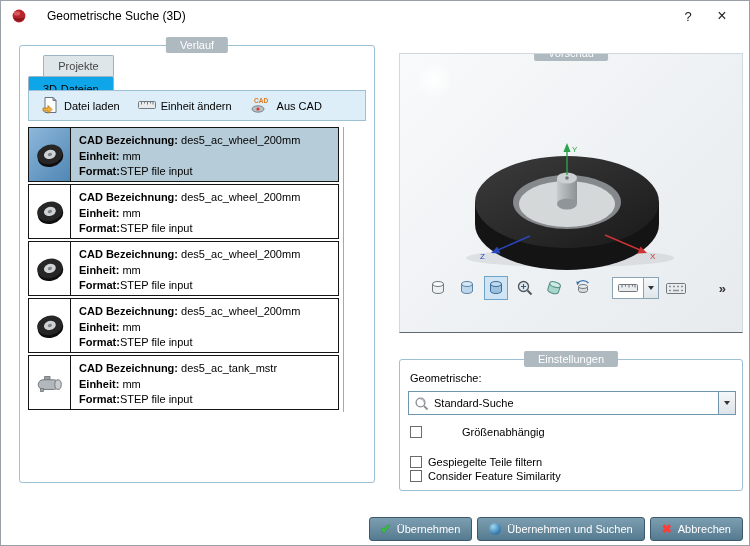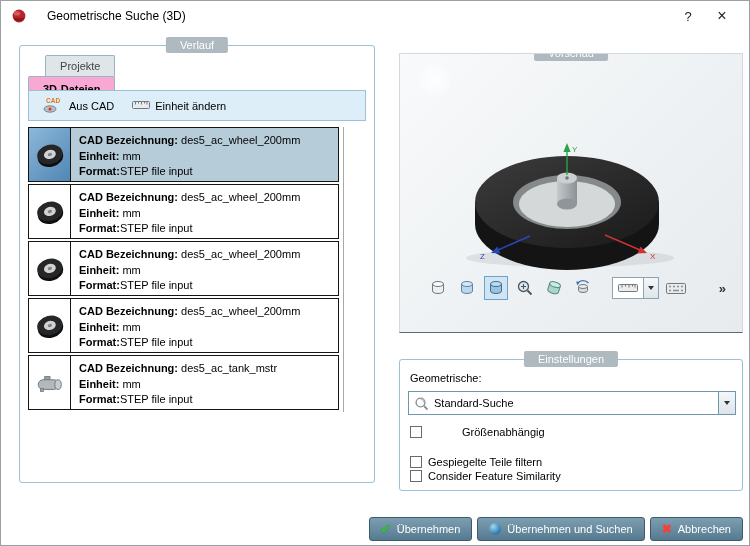--- a/index.html
+++ b/index.html
@@ -24,21 +24,21 @@
   .group-label {
     position:absolute; top:-9px; left:50%; transform:translateX(-50%);
     background:#aeb9c0; color:#fff; padding:2px 14px; border-radius:2px;
     font-size:11px; white-space:nowrap; line-height:12px;
   }
 
   
   .history-group { left:18px; top:44px; width:356px; height:438px; }
   .tabs { position:absolute; top:9px; left:8px; display:flex; align-items:flex-end; height:25px;flex-direction:column; }
   .tab { padding:4px 14px; border:1px solid #9ab4c4; border-bottom:none; background:#dfe6ea; color:#444; border-radius:2px 2px 0 0; margin-right:2px; height:22px; }
-  .tab.active { background:#f9a8d4; color:#000; font-weight:bold; height:25px; padding-top:6px; }
+  .tab.active { background:#0ea5e9; color:#000; font-weight:normal; height:25px; padding-top:6px; }
 
   .toolbar { position:absolute; top:44px; left:8px; width:338px; height:31px;
     background:#ddeef8; border:1px solid #9cc0d6; display:flex; align-items:center; padding:0 4px; }
   .toolbar button { display:flex; align-items:center; gap:5px; background:transparent; border:none;
     font-family:"Liberation Sans",sans-serif; font-size:11px; color:#000; padding:3px 9px; cursor:default; }
 
   .file-list { position:absolute; top:81px; left:8px; width:316px; border-right:1px solid #a8a8a8; padding-right:3px; }
   .file-item { display:flex; width:311px; height:55px; border:1px solid #151515; margin-bottom:2px; background:#fff; }
   .file-item.selected { background:#b7ccd9; }
   .file-thumb { width:42px; flex:0 0 42px; display:flex; align-items:center; justify-content:center; border-right:1px solid #151515; background:#fff; }
@@ -106,36 +106,46 @@
     <span class="group-label">Verlauf</span>
 
     <div class="tabs">
       <div class="tab">Projekte</div>
       <div class="tab active">3D-Dateien</div>
     </div>
 
     <div class="toolbar">
       <button>
         <span>
-          <svg width="22" height="18" viewBox="0 0 22 18">
-            <text x="4" y="7" font-family="Liberation Sans, sans-serif" font-size="6.5" font-weight="bold" fill="#e07818">CAD</text>
-            <ellipse cx="8" cy="13" rx="6" ry="3.2" fill="#b9bfc4" stroke="#6a7077" stroke-width="0.8"></ellipse>
-            <circle cx="8" cy="13" r="1.6" fill="#d43a2e"></circle>
-          </svg>
-        </span>
-        <span>Aus CAD</span>
+          <svg width="17" height="18" viewBox="0 0 17 18">
+            <path d="M3 1.5 h8 l3 3 v12 h-11 Z" fill="#fdfdfb" stroke="#6a7480" stroke-width="1"></path>
+            <path d="M11 1.5 v3 h3 Z" fill="#cfd6dc" stroke="#6a7480" stroke-width="1"></path>
+            <path d="M1 12 l5 0 0 -2.5 4 4 -4 4 0 -2.5 -5 0 Z" fill="#f2b13c" stroke="#a8731a" stroke-width="0.8"></path>
+          </svg>
+        </span>
+        <span>Datei laden</span>
       </button>
       <button>
         <span>
           <svg width="18" height="12" viewBox="0 0 18 12">
             <rect x="0.5" y="2.5" width="17" height="7" rx="1" fill="#e9ebed" stroke="#707880"></rect>
             <path d="M3.5 2.5 v3 M6.5 2.5 v2 M9.5 2.5 v3 M12.5 2.5 v2 M15 2.5 v3" stroke="#707880" stroke-width="1" fill="none"></path>
           </svg>
         </span>
         <span>Einheit ändern</span>
+      </button>
+      <button>
+        <span>
+          <svg width="22" height="18" viewBox="0 0 22 18">
+            <text x="4" y="7" font-family="Liberation Sans, sans-serif" font-size="6.5" font-weight="bold" fill="#e07818">CAD</text>
+            <ellipse cx="8" cy="13" rx="6" ry="3.2" fill="#b9bfc4" stroke="#6a7077" stroke-width="0.8"></ellipse>
+            <circle cx="8" cy="13" r="1.6" fill="#d43a2e"></circle>
+          </svg>
+        </span>
+        <span>Aus CAD</span>
       </button>
     </div>
 
     <div class="file-list">
 
       <div class="file-item selected">
         <div class="file-thumb">
           <svg width="30" height="30" viewBox="0 0 28 28">
               <g transform="rotate(-14 14 14)">
             <ellipse cx="14" cy="16" rx="12" ry="9" fill="#0e0e0e"></ellipse>

